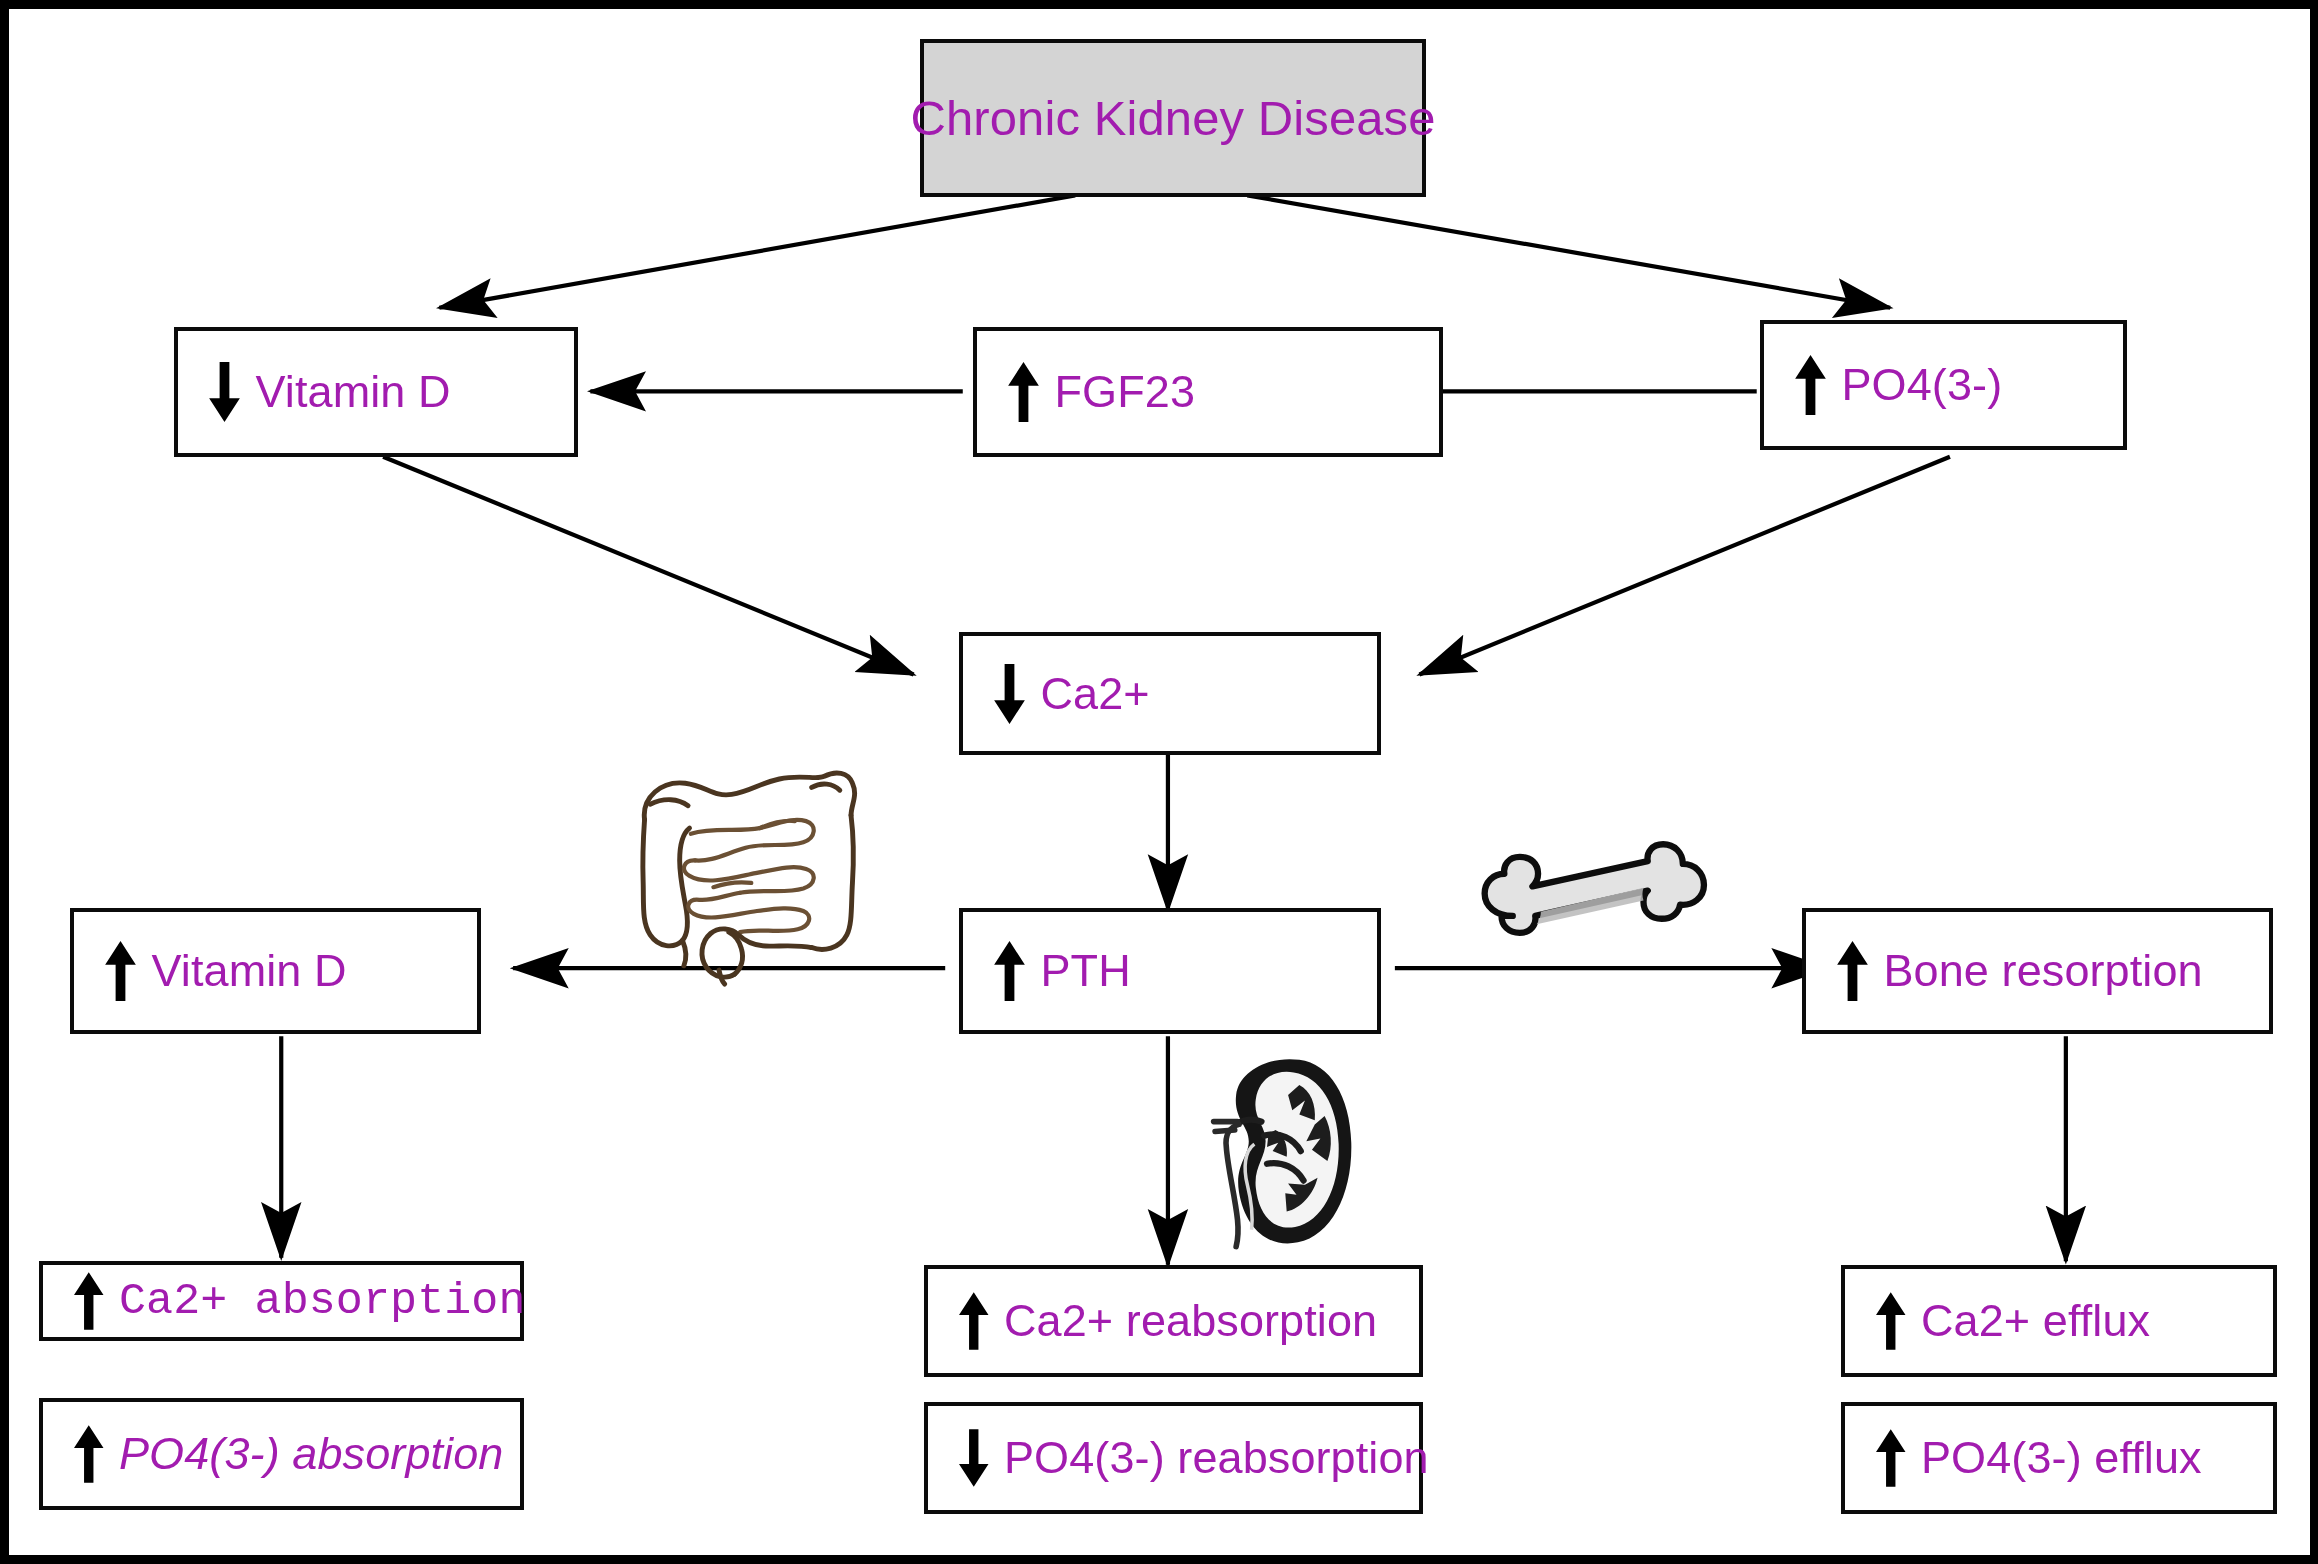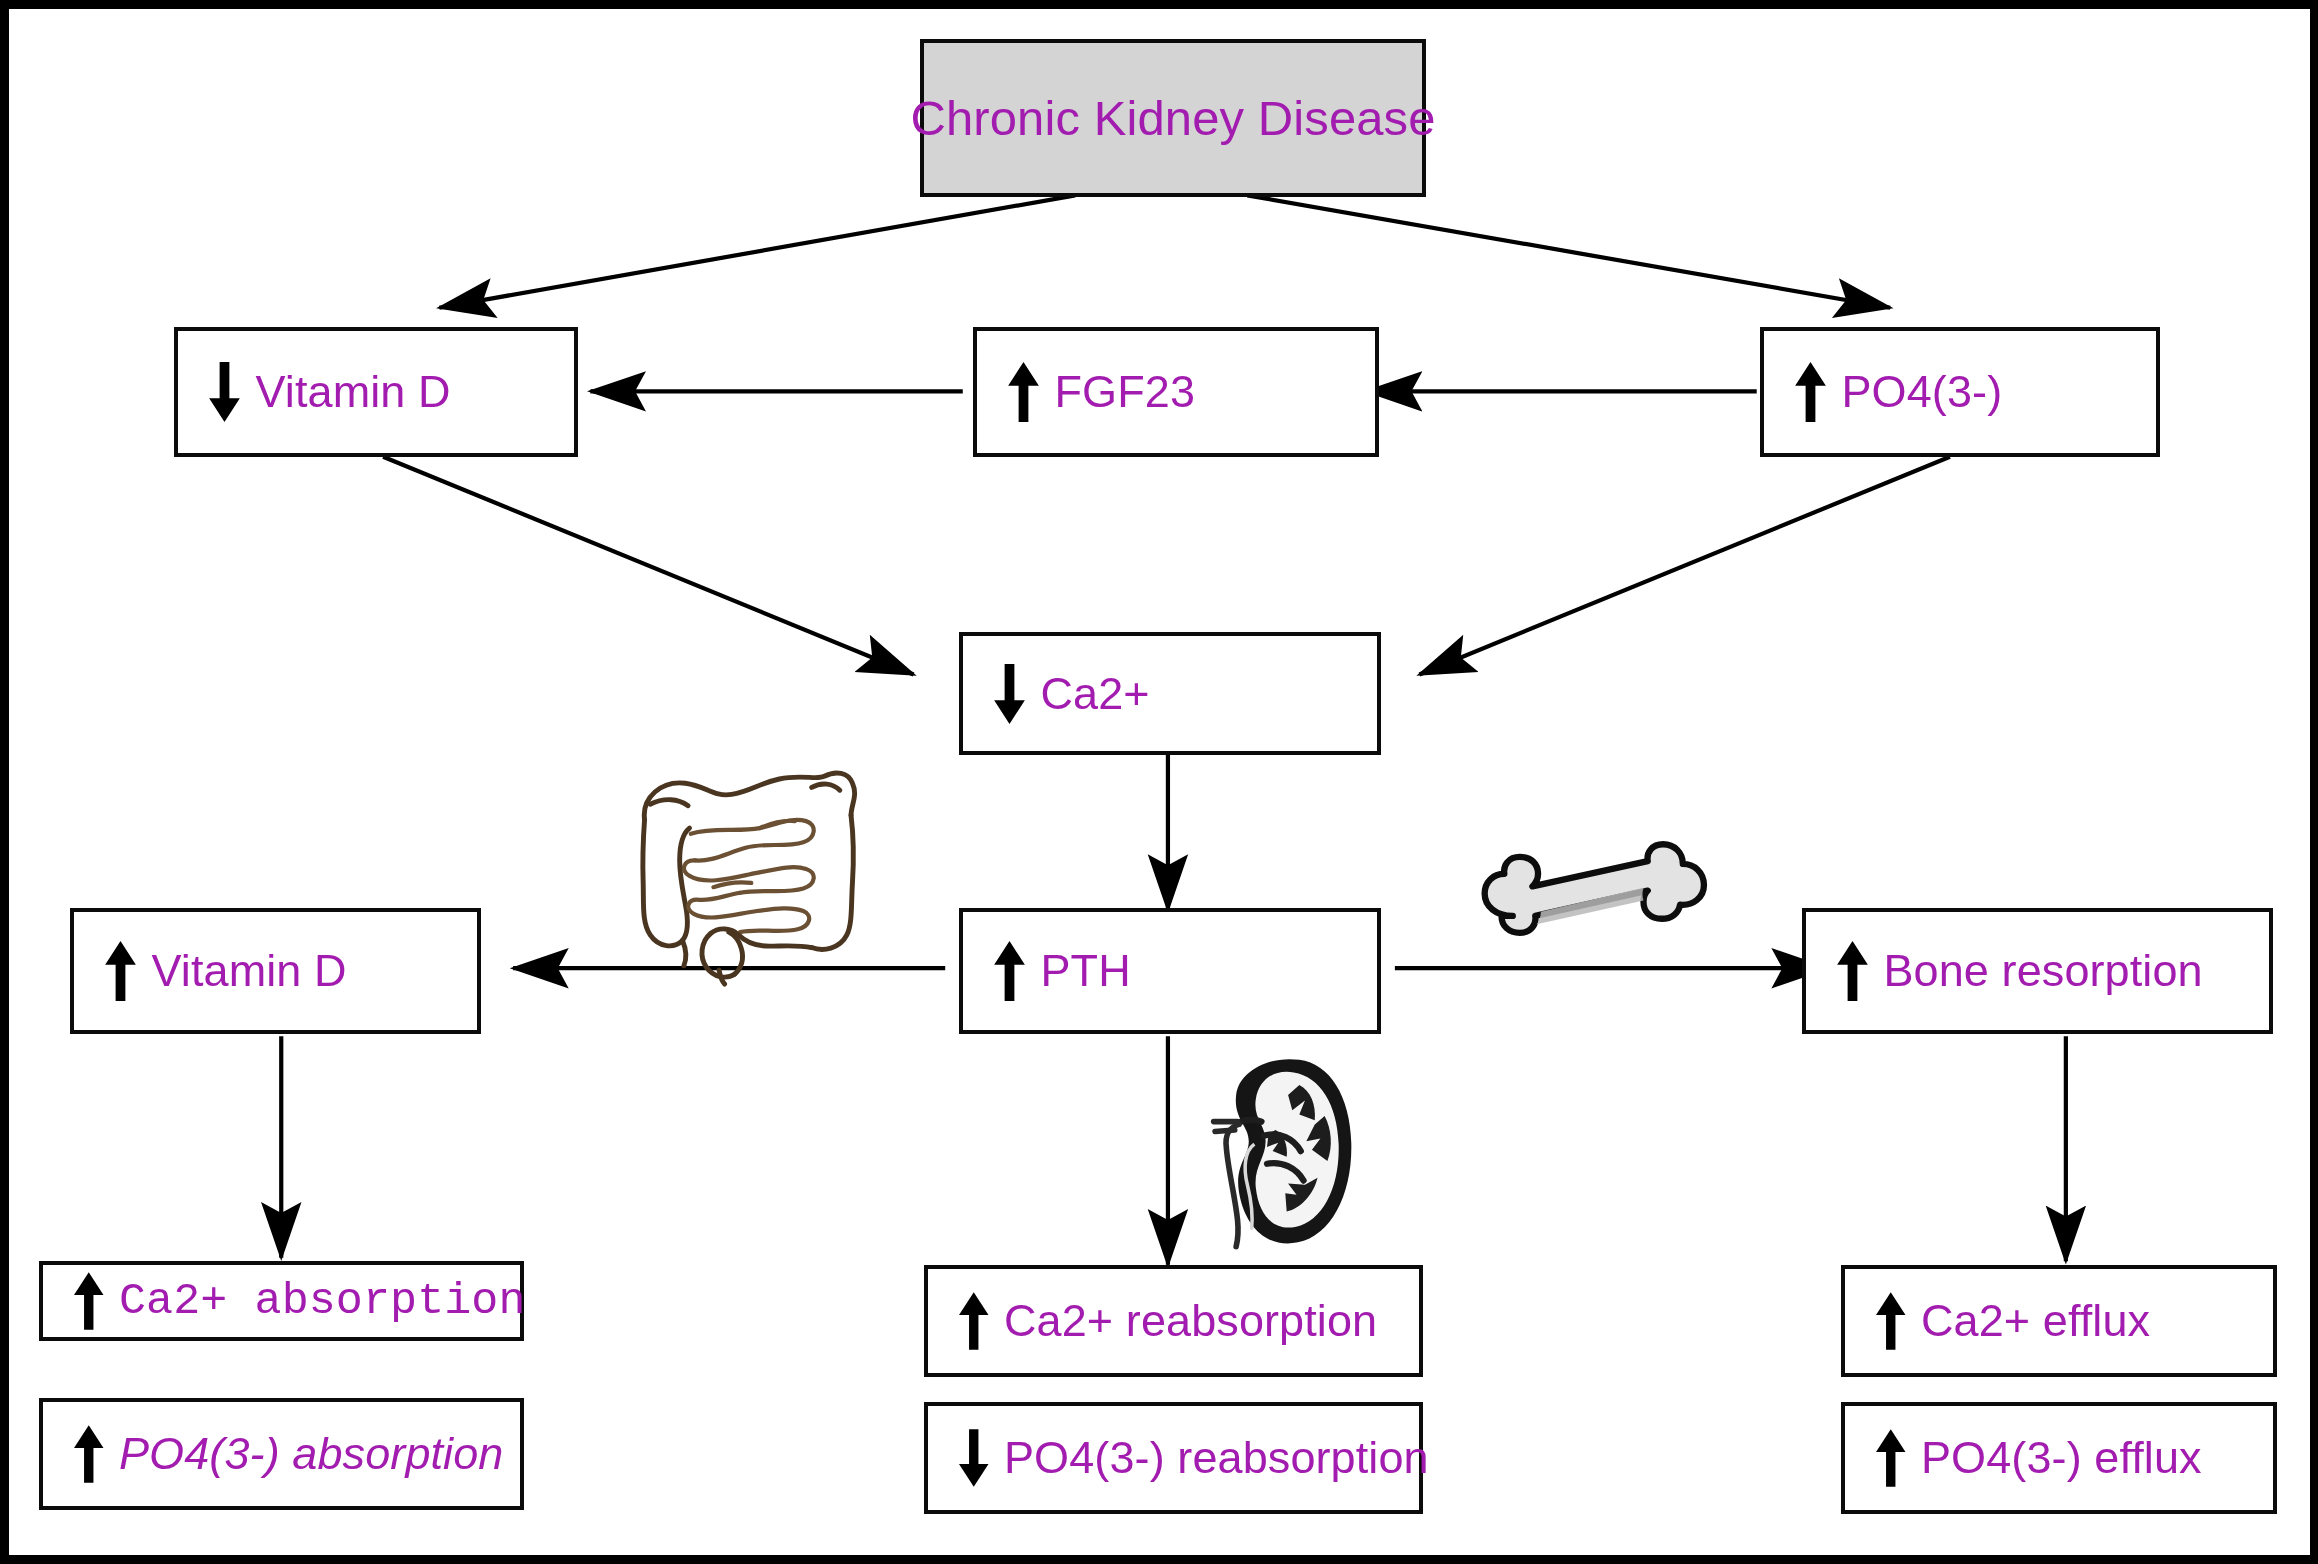--- a/index.html
+++ b/index.html
@@ -119,30 +119,30 @@
 
   <div class="nodebox" style="left:174px;top:327px;width:404px;height:130px;">
     <div class="nodeinner">
       <svg class="trend" width="31" height="60" viewBox="0 0 44 86">
         <path d="M15 0 H29 V52 H44 L22 86 L0 52 H15 Z" fill="#000"></path>
       </svg>
       <span class="lbl">Vitamin D</span>
     </div>
   </div>
 
-  <div class="nodebox" style="left:973px;top:327px;width:406px;height:130px;">
+  <div class="nodebox" style="left:973px;top:327px;width:470px;height:130px;">
     <div class="nodeinner">
       <svg class="trend" width="31" height="60" viewBox="0 0 44 86">
         <path d="M22 0 L44 34 H29 V86 H15 V34 H0 Z" fill="#000"></path>
       </svg>
       <span class="lbl">FGF23</span>
     </div>
   </div>
 
-  <div class="nodebox" style="left:1760px;top:327px;width:400px;height:130px;">
+  <div class="nodebox" style="left:1760px;top:320px;width:367px;height:130px;">
     <div class="nodeinner">
       <svg class="trend" width="31" height="60" viewBox="0 0 44 86">
         <path d="M22 0 L44 34 H29 V86 H15 V34 H0 Z" fill="#000"></path>
       </svg>
       <span class="lbl">PO4(3-)</span>
     </div>
   </div>
 
   <div class="nodebox" style="left:959px;top:632px;width:422px;height:123px;">
     <div class="nodeinner">

